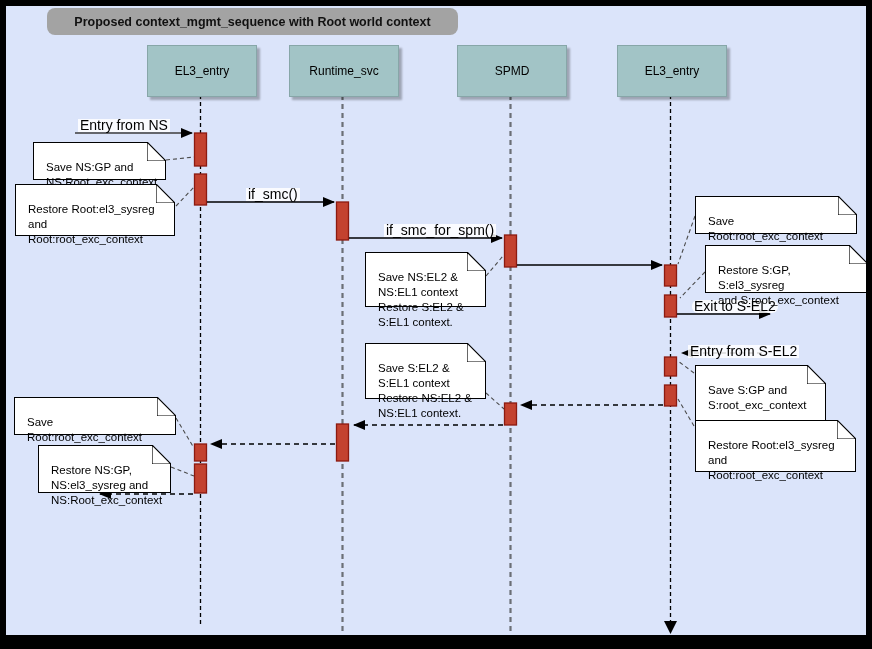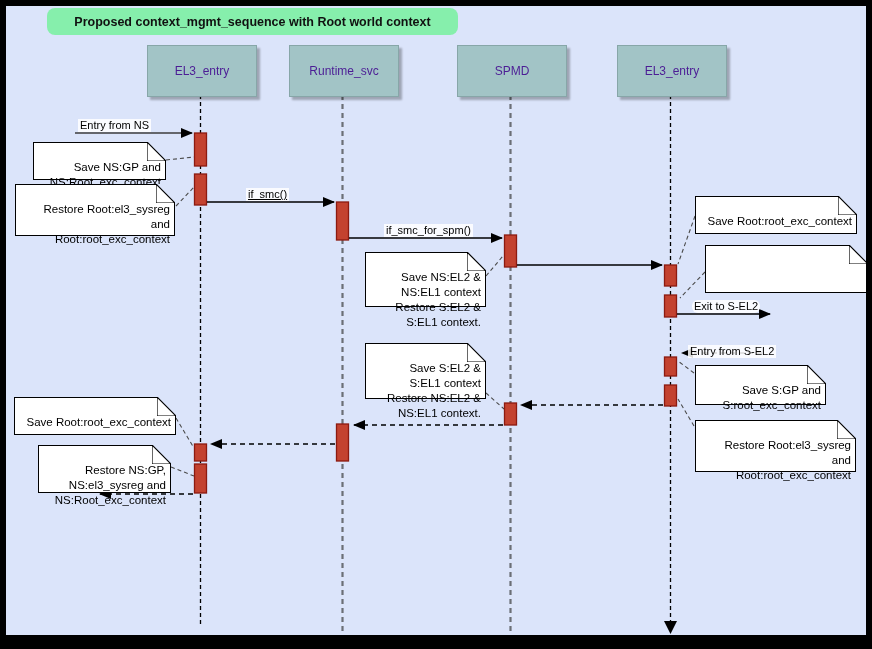--- a/index.html
+++ b/index.html
@@ -1,33 +1,33 @@
 <!DOCTYPE html>
 <html><head>
 <meta charset="utf-8">
 <style>
   html,body{margin:0;padding:0;background:#000;}
   body{font-family:"Liberation Sans","DejaVu Sans",sans-serif;}
   .frame{position:relative;width:872px;height:649px;background:#000;overflow:hidden;}
   .canvas{position:absolute;left:6px;top:6px;width:860px;height:629px;background:#dbe4fa;overflow:hidden;}
   svg.layer{position:absolute;left:0;top:0;}
 
-  .banner{position:absolute;left:41px;top:2px;width:411px;height:27px;background:#86efac;
+  .banner{position:absolute;left:41px;top:2px;width:411px;height:27px;background:#a3a3a3;
           border-radius:8px;display:flex;align-items:center;justify-content:center;}
   .banner span{font-size:12.5px;font-weight:bold;color:#111;}
 
   .head{position:absolute;top:39px;width:108px;height:50px;background:#a2c4c6;border:1px solid #87a6a8;
         box-shadow:3px 3px 2px rgba(0,0,0,0.28);display:flex;align-items:center;justify-content:center;}
-  .head span{font-size:12px;color:#4c1d95;}
-
-  .mlabel{position:absolute;font-size:11px;color:#000;background:rgba(255,255,255,0.85);
+  .head span{font-size:12px;color:#000000;}
+
+  .mlabel{position:absolute;font-size:14px;color:#000;background:rgba(255,255,255,0.85);
           padding:0 2px;white-space:nowrap;line-height:13px;}
 
   .note{position:absolute;background:#fff;border:1px solid #000;font-size:11.5px;line-height:15px;
-        color:#000;padding:2px 4px;box-sizing:border-box;white-space:pre-line;text-align:right;}
+        color:#000;padding:2px 12px;box-sizing:border-box;white-space:pre-line;}
   .note svg.fold{position:absolute;top:-1px;right:-1px;}
   .fold-mask{fill:#dbe4fa;}
   .fold-flap{fill:#ffffff;stroke:#000;stroke-width:1.2;}
 
   .ll-thin{stroke:#000;stroke-width:1.3;stroke-dasharray:4 3;fill:none;}
   .ll-thick{stroke:#6b6f76;stroke-width:2.2;stroke-dasharray:5 4;fill:none;}
   .bar{fill:#c3422f;stroke:#8c1a10;stroke-width:1.3;}
   .msg{stroke:#000;stroke-width:1.3;fill:none;}
   .msg-entry{stroke:#3c3c3c;}
   .msg-dash{stroke:#000;stroke-width:1.3;stroke-dasharray:5 4;fill:none;}
@@ -100,21 +100,21 @@
       <span>Runtime_svc</span>
     </div>
     <div class="head" style="left:451px;">
       <span>SPMD</span>
     </div>
     <div class="head" style="left:611px;">
       <span>EL3_entry</span>
     </div>
 
     <div class="mlabel" style="left:72px;top:113px;">Entry from NS</div>
-    <div class="mlabel" style="left:240px;top:182px;text-decoration:underline;">if_smc()</div>
+    <div class="mlabel" style="left:240px;top:182px;">if_smc()</div>
     <div class="mlabel" style="left:378px;top:218px;">if_smc_for_spm()</div>
     <div class="mlabel" style="left:686px;top:294px;border-radius:6px;">Exit to S-EL2</div>
     <div class="mlabel" style="left:682px;top:333px;margin-top:6px;">Entry from S-EL2</div>
 
     <div class="note" style="left:27px;top:136px;width:133px;height:38px;">
       <span>Save NS:GP and
 NS:Root_exc_context</span>
       <svg class="fold" width="19" height="19">
           <polygon class="fold-mask" points="0,0 19,0 19,19"></polygon>
           <polygon class="fold-flap" points="0,0 0,19 19,19"></polygon>
@@ -140,26 +140,28 @@
         </svg>
     </div>
     <div class="note" style="left:689px;top:190px;width:162px;height:38px;">
       <span>Save Root:root_exc_context</span>
       <svg class="fold" width="19" height="19">
           <polygon class="fold-mask" points="0,0 19,0 19,19"></polygon>
           <polygon class="fold-flap" points="0,0 0,19 19,19"></polygon>
         </svg>
     </div>
     <div class="note" style="left:699px;top:239px;width:163px;height:48px;">
-      <svg class="fold" width="19" height="19">
-          <polygon class="fold-mask" points="0,0 19,0 19,19"></polygon>
-          <polygon class="fold-flap" points="0,0 0,19 19,19"></polygon>
-        </svg>
-    </div>
-    <div class="note" style="left:689px;top:359px;width:131px;height:40px;">
+      <span>Restore S:GP, S:el3_sysreg
+and S:root_exc_context</span>
+      <svg class="fold" width="19" height="19">
+          <polygon class="fold-mask" points="0,0 19,0 19,19"></polygon>
+          <polygon class="fold-flap" points="0,0 0,19 19,19"></polygon>
+        </svg>
+    </div>
+    <div class="note" style="left:689px;top:359px;width:131px;height:56px;">
       <span>Save S:GP and
 S:root_exc_context</span>
       <svg class="fold" width="19" height="19">
           <polygon class="fold-mask" points="0,0 19,0 19,19"></polygon>
           <polygon class="fold-flap" points="0,0 0,19 19,19"></polygon>
         </svg>
     </div>
     <div class="note" style="left:689px;top:414px;width:161px;height:52px;">
       <span>Restore Root:el3_sysreg
 and

